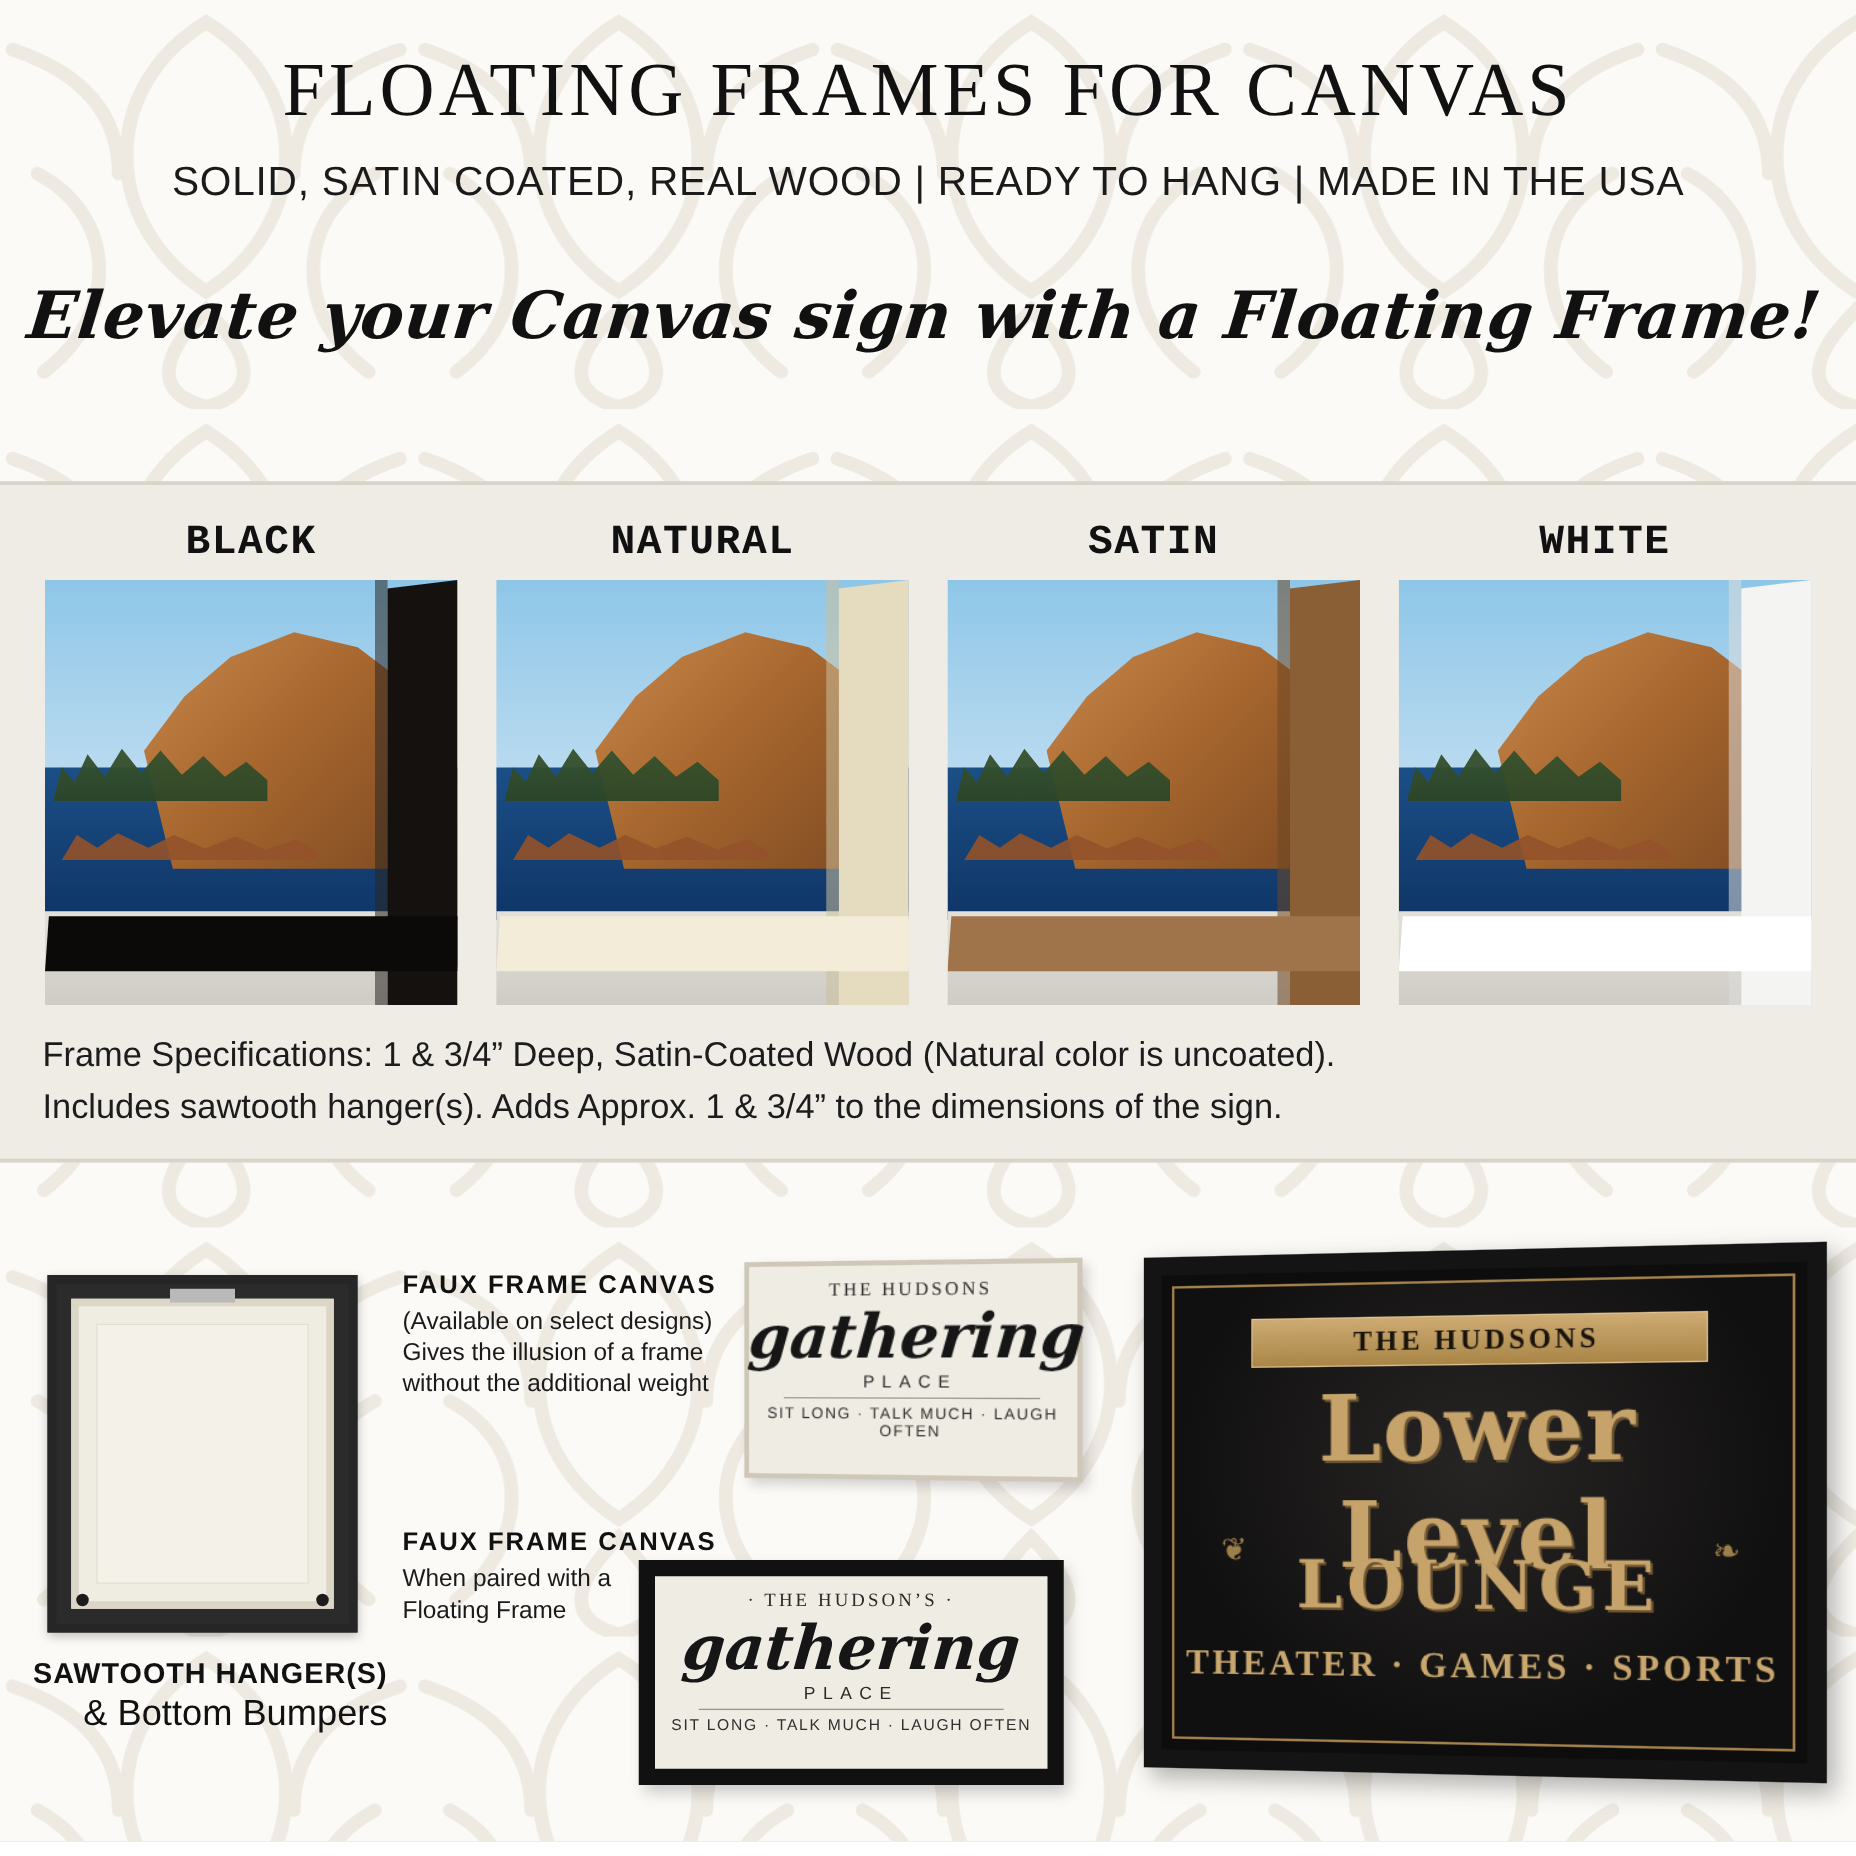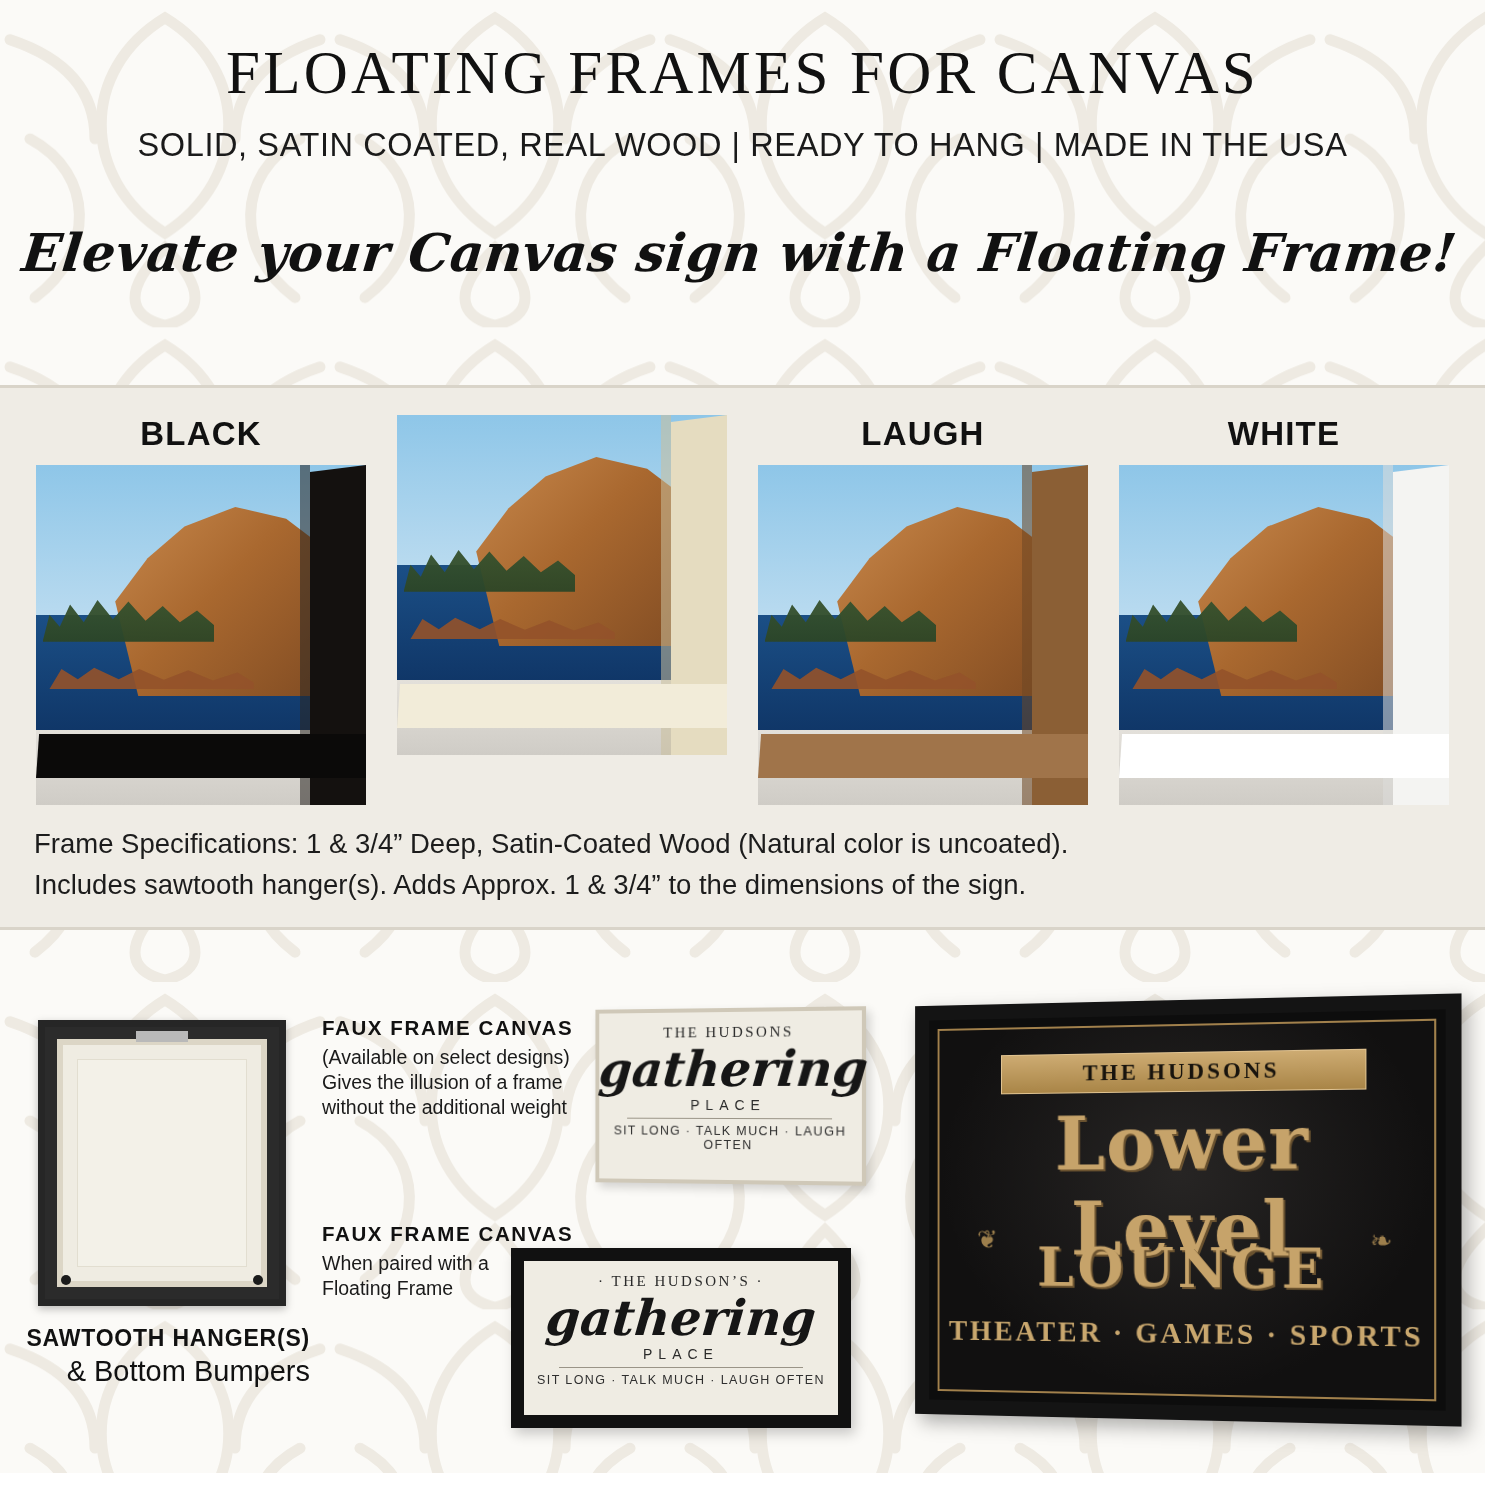--- a/index.html
+++ b/index.html
@@ -64,21 +64,21 @@
     background: #efece5;
     border-top: 3px solid #d9d4c9;
     border-bottom: 3px solid #d9d4c9;
     z-index: 4;
   }
   .swatch-row {
     position: absolute; top: 27px; left: 0; width: 1485px;
     display: flex; justify-content: space-between;
     padding: 0 36px;
   }
-  .swatch { width: 330px; }
+  .swatch { width: 330px; font-family: Liberation Mono, monospace; }
   .swatch-label {
     text-align: center;
     font-size: 33px;
     font-weight: bold;
     letter-spacing: 1.2px;
     color: #111;
     margin-bottom: 12px;
   }
   .swatch-img {
     width: 330px; height: 340px;
@@ -306,37 +306,38 @@
           <div class="table-surface"></div>
           <div class="frame-edge">
             <div class="frame-right" style="background:#14110f"></div>
             <div class="frame-inner-line" style="background:#2a2622"></div>
             <div class="frame-bottom" style="background:#0b0a09"></div>
           </div>
         </div>
       </div>
 
       <div class="swatch">
+        <div class="swatch-label">NATURAL</div>
         <div class="swatch-img">
           <div class="sky"></div>
           <div class="sea"></div>
           <div class="cliff"></div>
           <div class="trees"></div>
           <div class="rocks"></div>
           <div class="table-surface"></div>
           <div class="frame-edge">
             <div class="frame-right" style="background:#e5dcc0"></div>
             <div class="frame-inner-line" style="background:#cbbf9c"></div>
             <div class="frame-bottom" style="background:#f2ecd9"></div>
           </div>
         </div>
       </div>
 
       <div class="swatch">
-        <div class="swatch-label">LAUGH</div>
+        <div class="swatch-label">SATIN</div>
         <div class="swatch-img">
           <div class="sky"></div>
           <div class="sea"></div>
           <div class="cliff"></div>
           <div class="trees"></div>
           <div class="rocks"></div>
           <div class="table-surface"></div>
           <div class="frame-edge">
             <div class="frame-right" style="background:#8b5f35"></div>
             <div class="frame-inner-line" style="background:#6d4725"></div>

